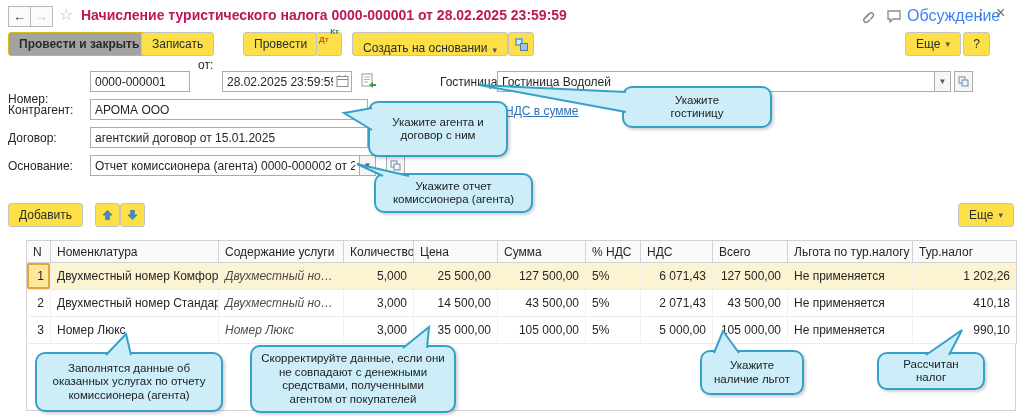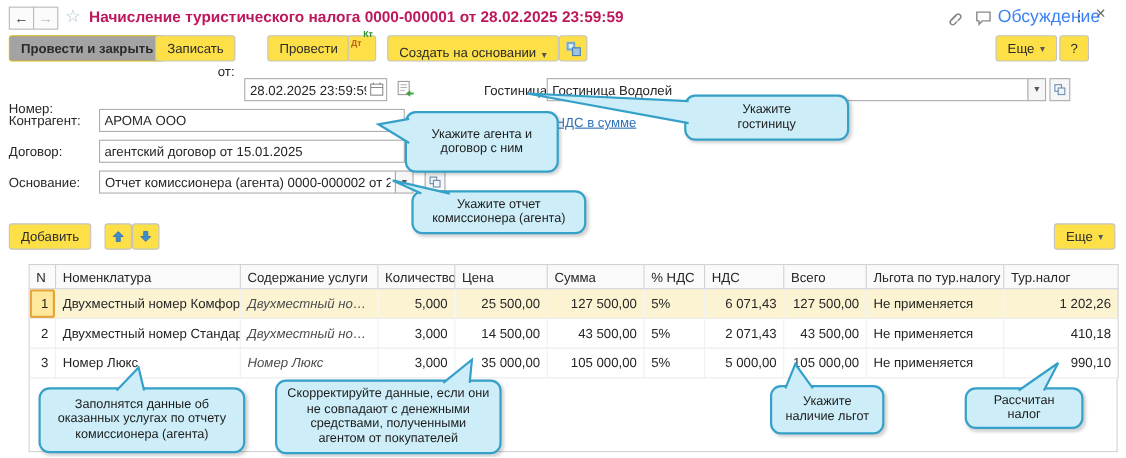--- a/index.html
+++ b/index.html
@@ -116,20 +116,21 @@
   </div>
   <div class="btn" style="left:905px; top:32px;">
     <span>Еще</span>
     <span class="caret">▾</span>
   </div>
   <div class="btn" style="left:963px; top:32px; width:27px; padding:0;">
       <span>?</span>
     </div>
 
   <div class="lbl" style="left:8px; top:92px;">Номер:</div>
+  <input class="inp" style="left: 90px; top: 71px; width: 100px;" value="0000-000001">
   <div class="lbl" style="left:198px; top:58px;text-align:right;">от:</div>
   <input class="inp" style="left: 222px; top: 71px; width: 130px; padding-right: 18px;" value="28.02.2025 23:59:59">
   <div style="position:absolute; left:336px; top:74px;">
     <svg width="13" height="14" viewBox="0 0 13 14">
         <rect x="1" y="2.5" width="11" height="10" fill="#fff" stroke="#8a8a8a"></rect>
         <line x1="1" y1="5.5" x2="12" y2="5.5" stroke="#8a8a8a"></line>
         <line x1="3.5" y1="1" x2="3.5" y2="3" stroke="#8a8a8a"></line>
         <line x1="9.5" y1="1" x2="9.5" y2="3" stroke="#8a8a8a"></line>
       </svg>
   </div>

